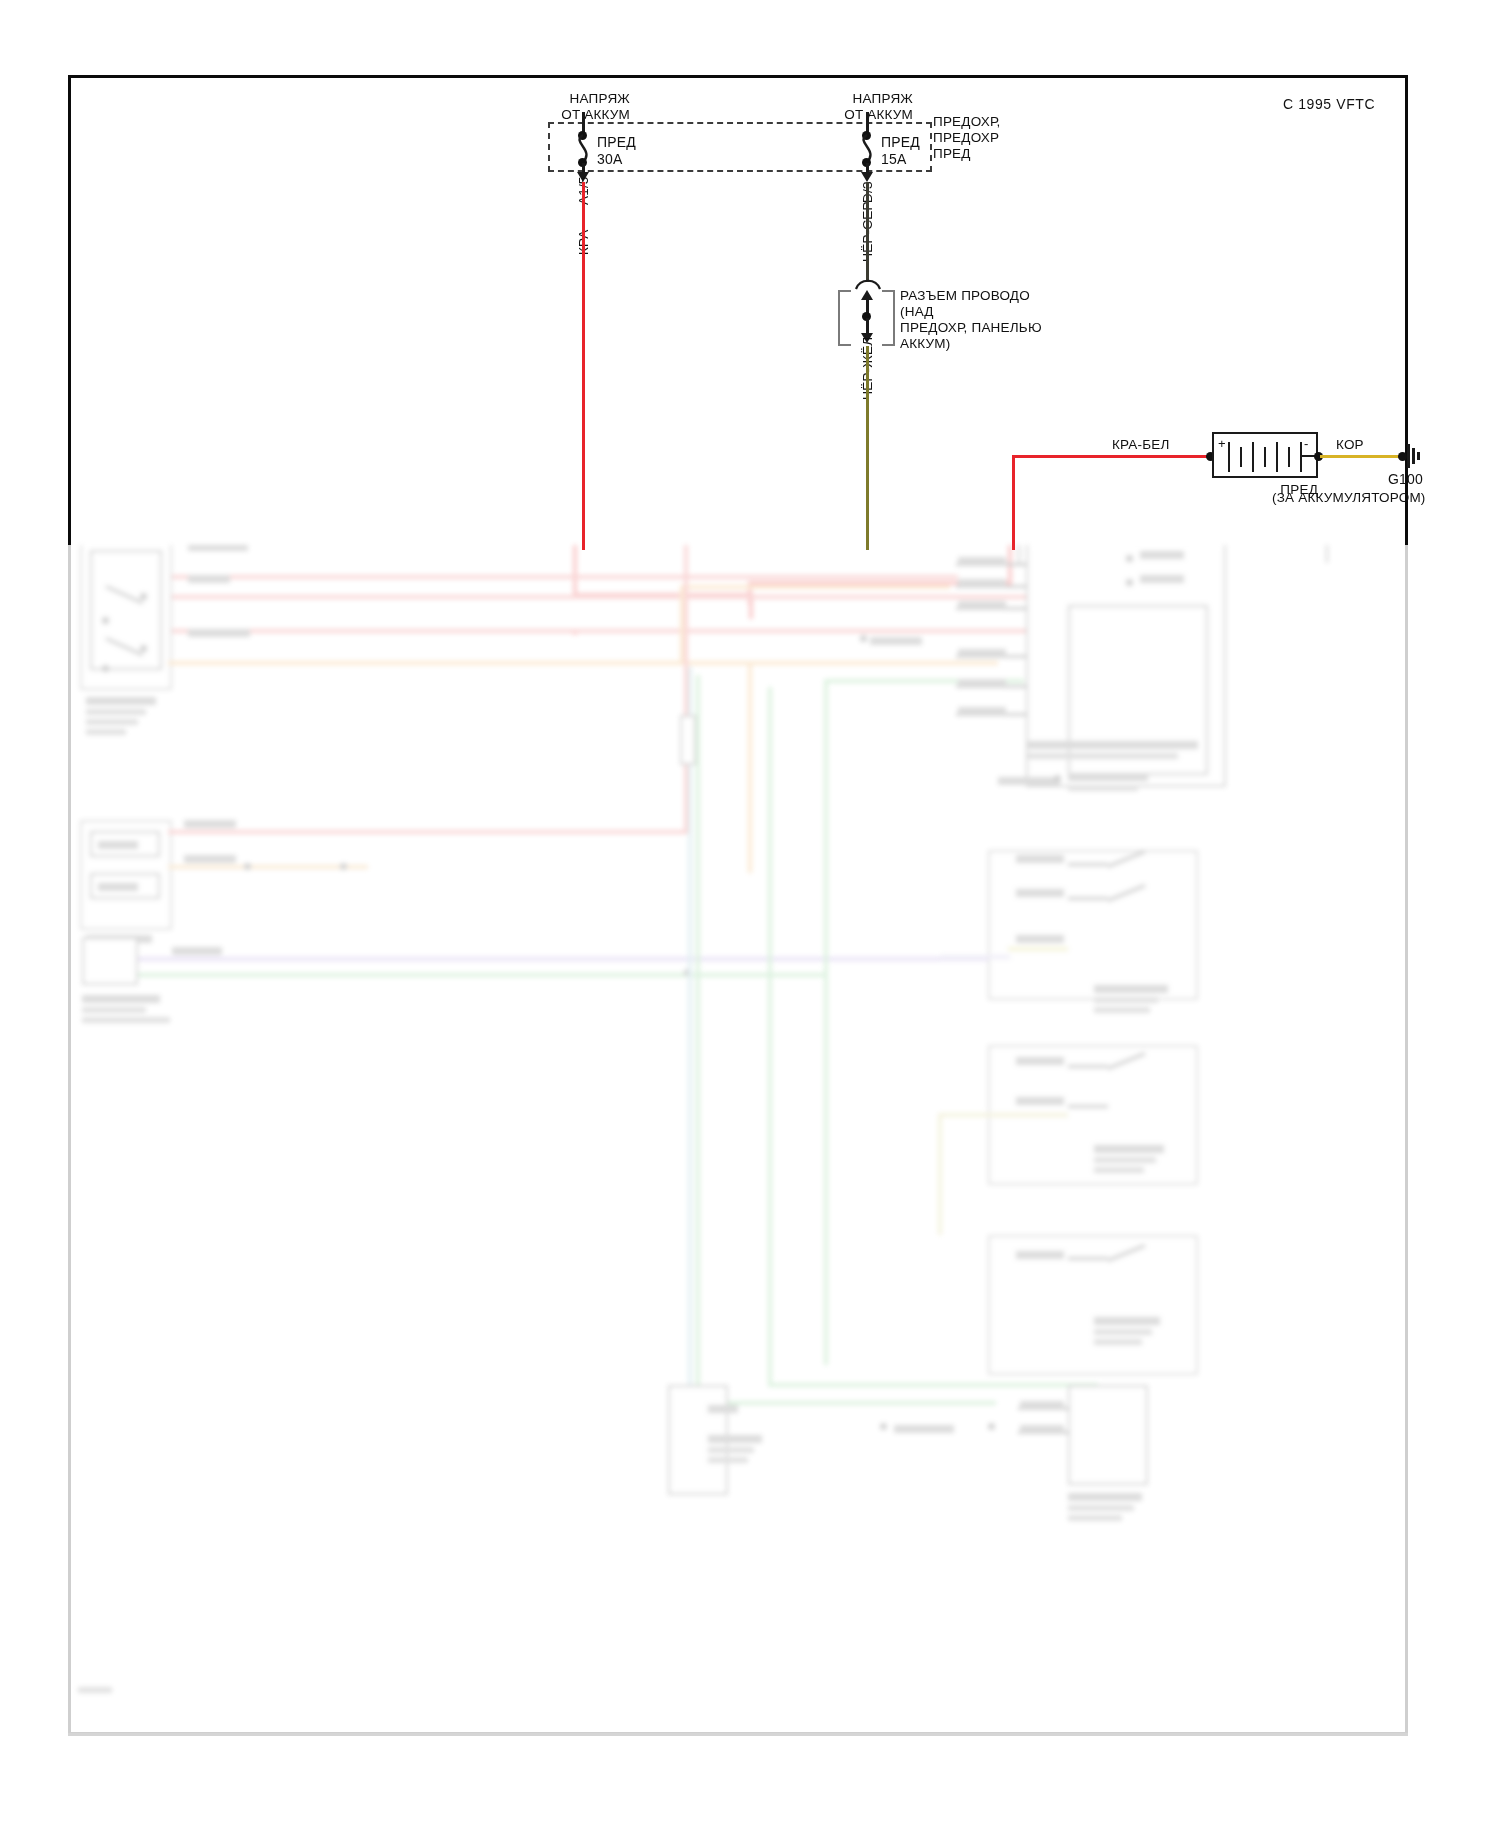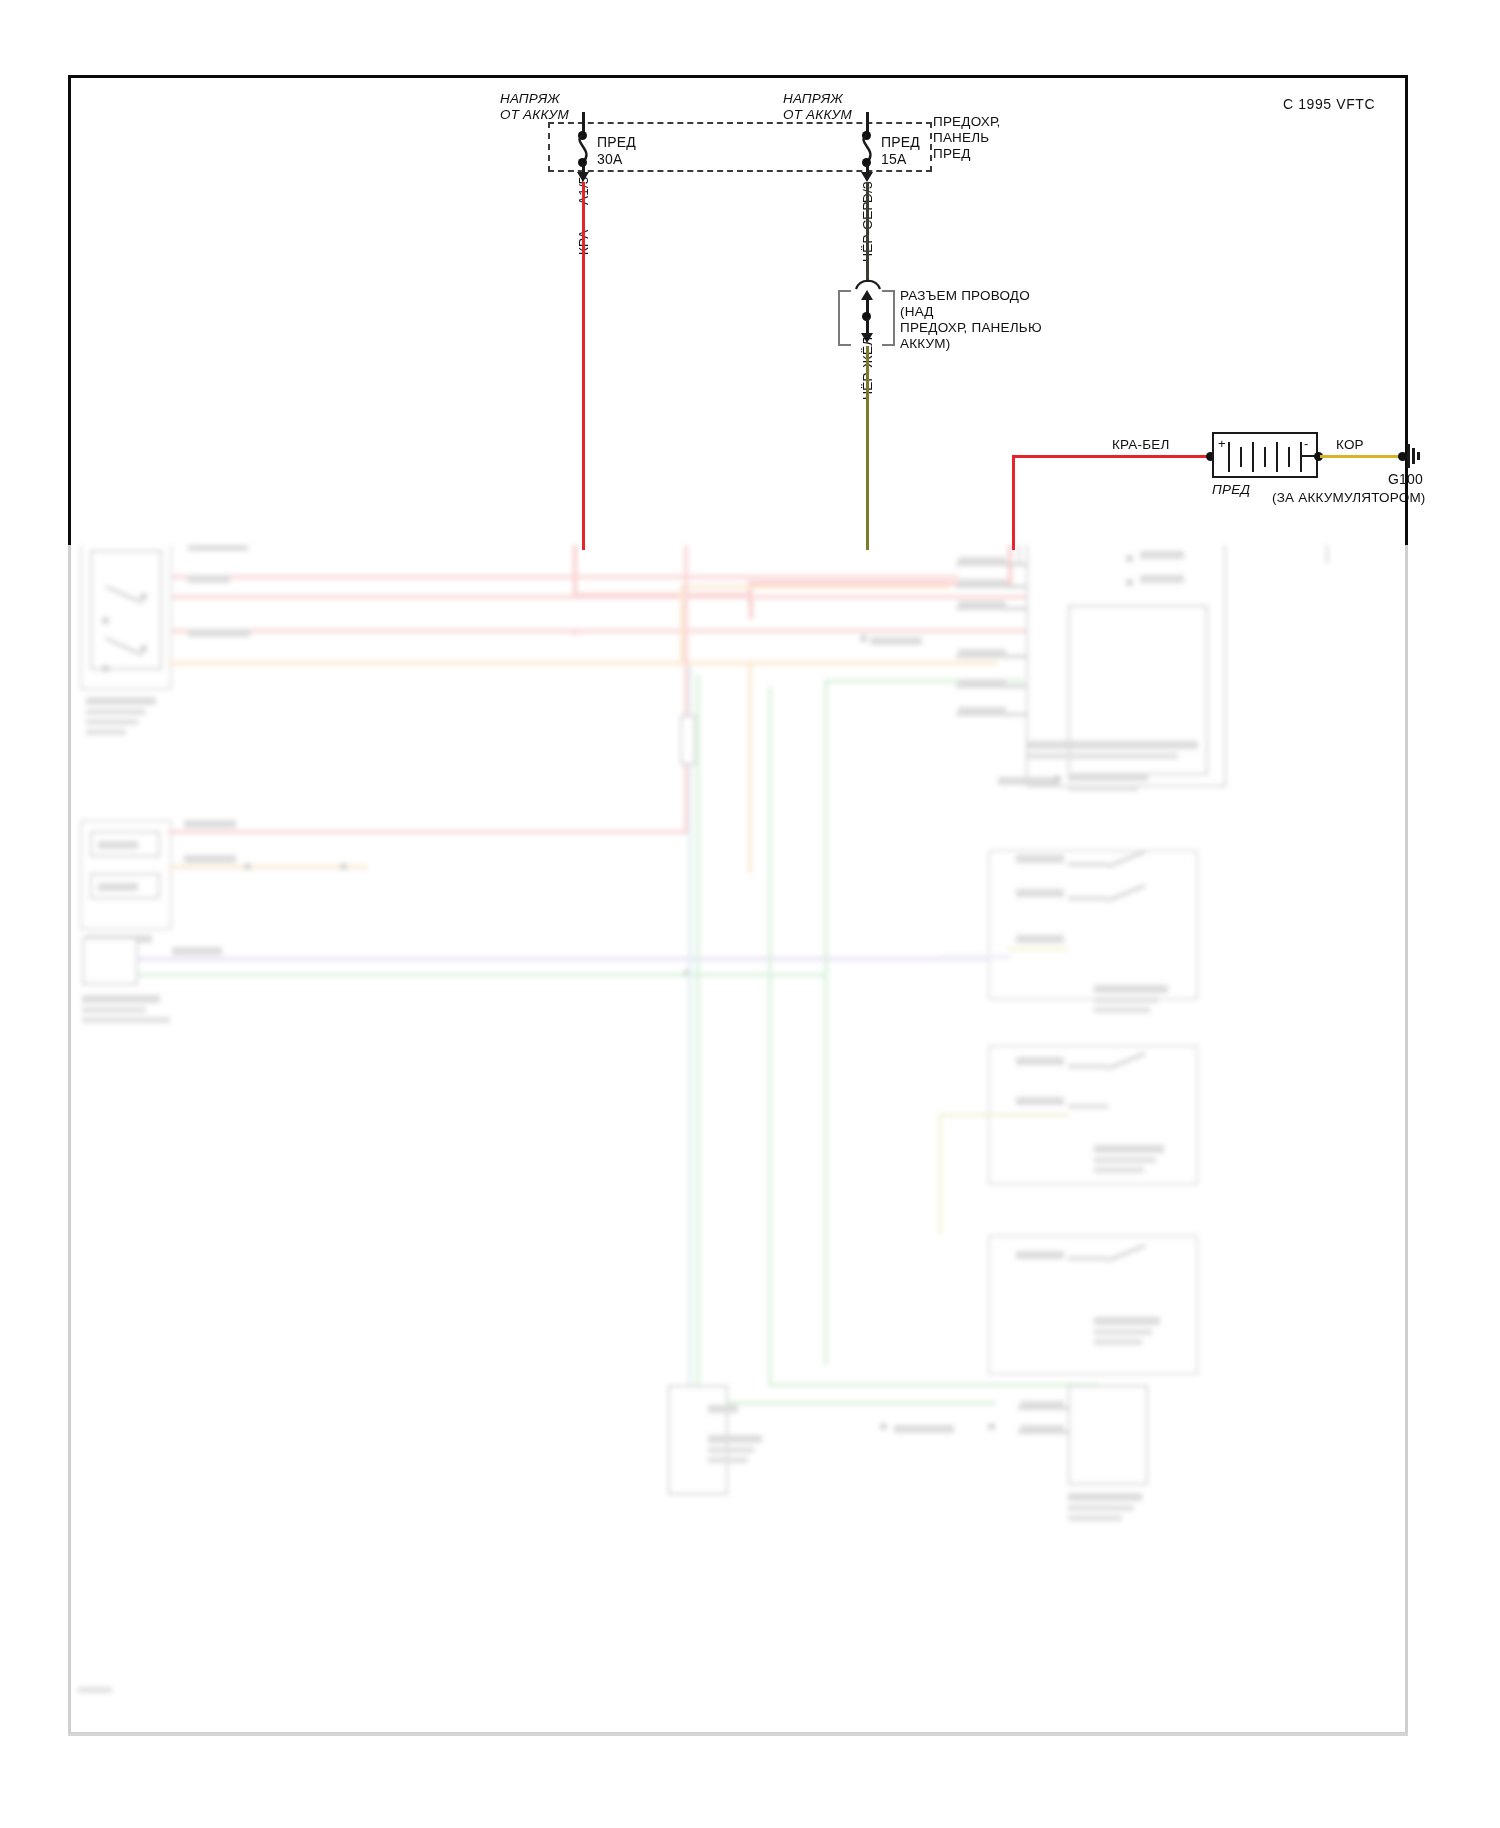--- a/index.html
+++ b/index.html
@@ -17,21 +17,21 @@
     box-sizing:border-box;
   }
   .frame-faded{
     position:absolute;left:68px;top:545px;width:1340px;height:1190px;
     border-left:3px solid #cfcfcf;border-right:3px solid #cfcfcf;border-bottom:3px solid #cfcfcf;
     box-sizing:border-box;
   }
 
   
   .t{position:absolute;font-size:13.5px;line-height:15.5px;white-space:pre;letter-spacing:.2px;}
-  .t.c{text-align:left;font-style:italic;}
+  .t.c{text-align:right;}
   .vert{position:absolute;font-size:13.5px;white-space:pre;
         transform-origin:0 0;transform:rotate(-90deg);letter-spacing:.2px;}
 
   
   .dashbox{position:absolute;border:2px dashed #3b3b3b;box-sizing:border-box;}
 
   
   .w{position:absolute;}
   .wv{width:3px;}
   .wh{height:3px;}
@@ -75,21 +75,21 @@
 <div class="page">
 
   <div class="frame-sharp"></div>
   <div class="frame-faded"></div>
 
   <div class="copyright" style="left:1283px;top:96px;">C  1995 VFTC</div>
 
   <div class="dashbox" style="left:548px;top:122px;width:384px;height:50px;"></div>
 
   <div class="t" style="left:933px;top:114px;">ПРЕДОХР,</div>
-  <div class="t" style="left:933px;top:130px;">ПАНЕЛЬ</div>
+  <div class="t" style="left:933px;top:130px;">ПРЕДОХР</div>
   <div class="t" style="left:933px;top:146px;">ПРЕД</div>
 
   <div class="t c" style="left:500px;top:91px;width:130px;">НАПРЯЖ</div>
   <div class="t c" style="left:500px;top:107px;width:130px;">ОТ АККУМ</div>
 
   <div class="w wv" style="left:582px;top:112px;height:22px;background:#1a1a1a;"></div>
 
   <div class="dot" style="left:578px;top:131px;"></div>
   <svg style="position:absolute;left:566px;top:134px;" width="34" height="32">
     <path d="M17 1 C 5 8, 29 16, 17 28" stroke="#1a1a1a" stroke-width="2.4" fill="none"></path>

